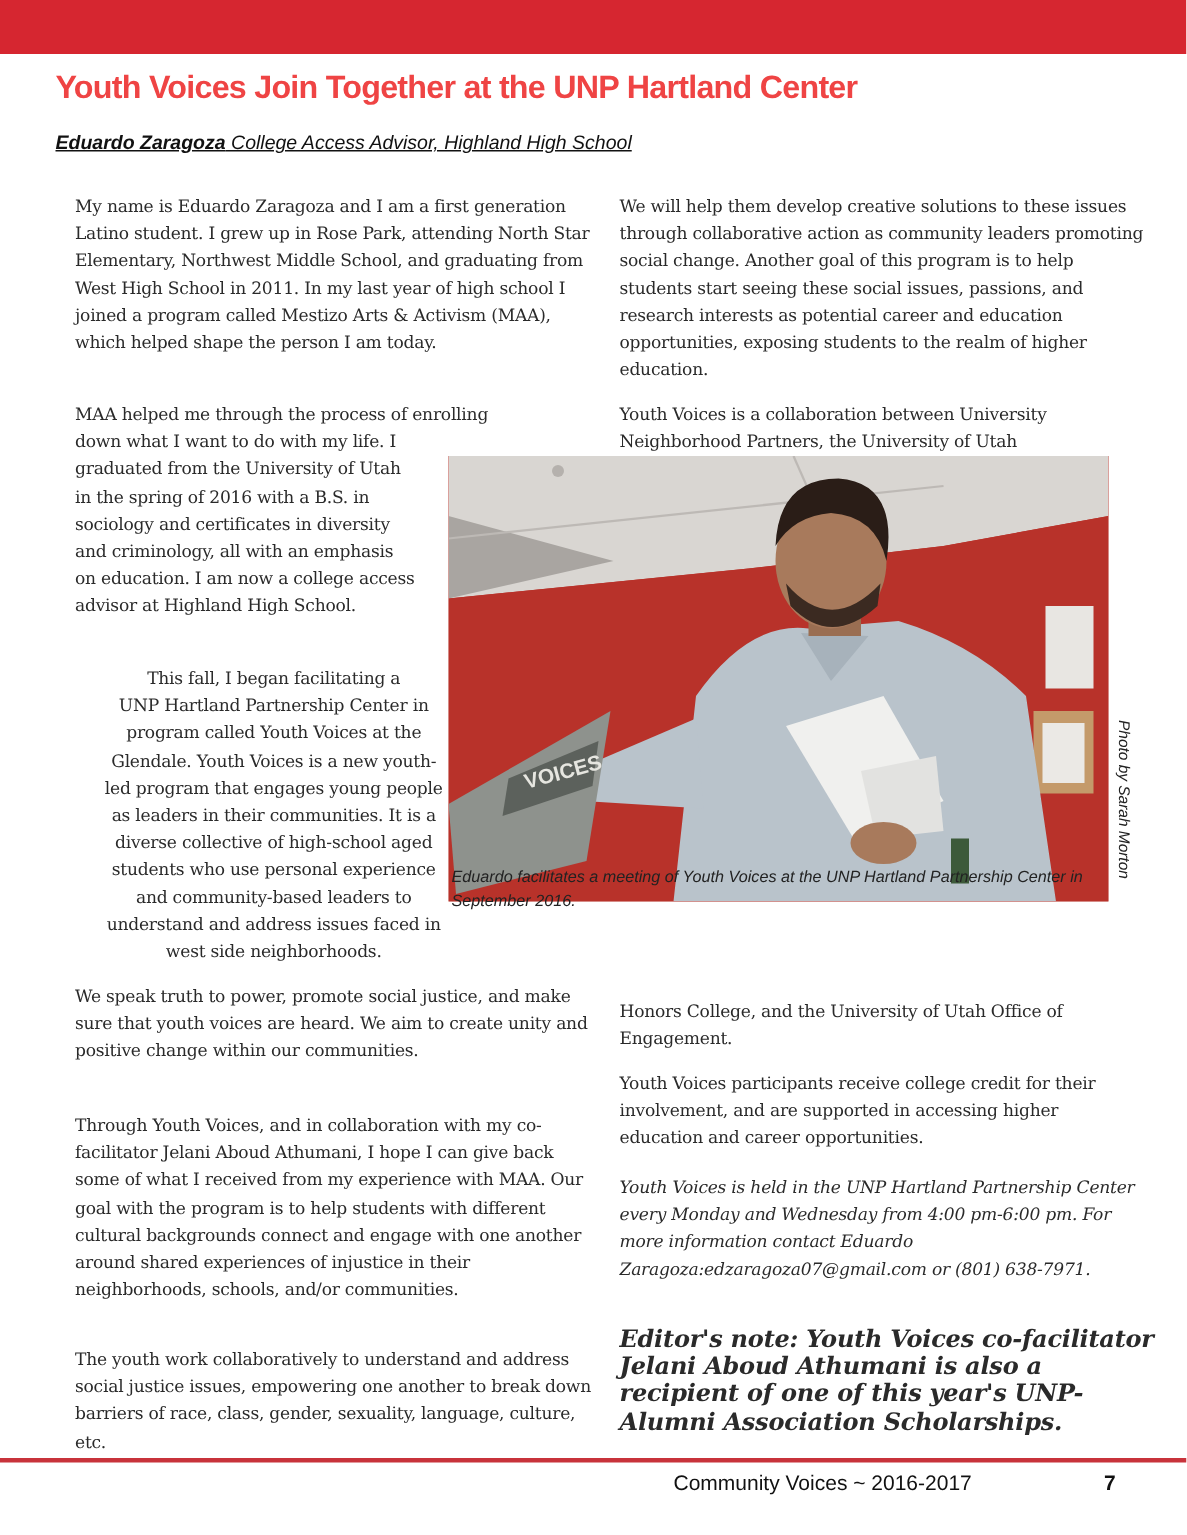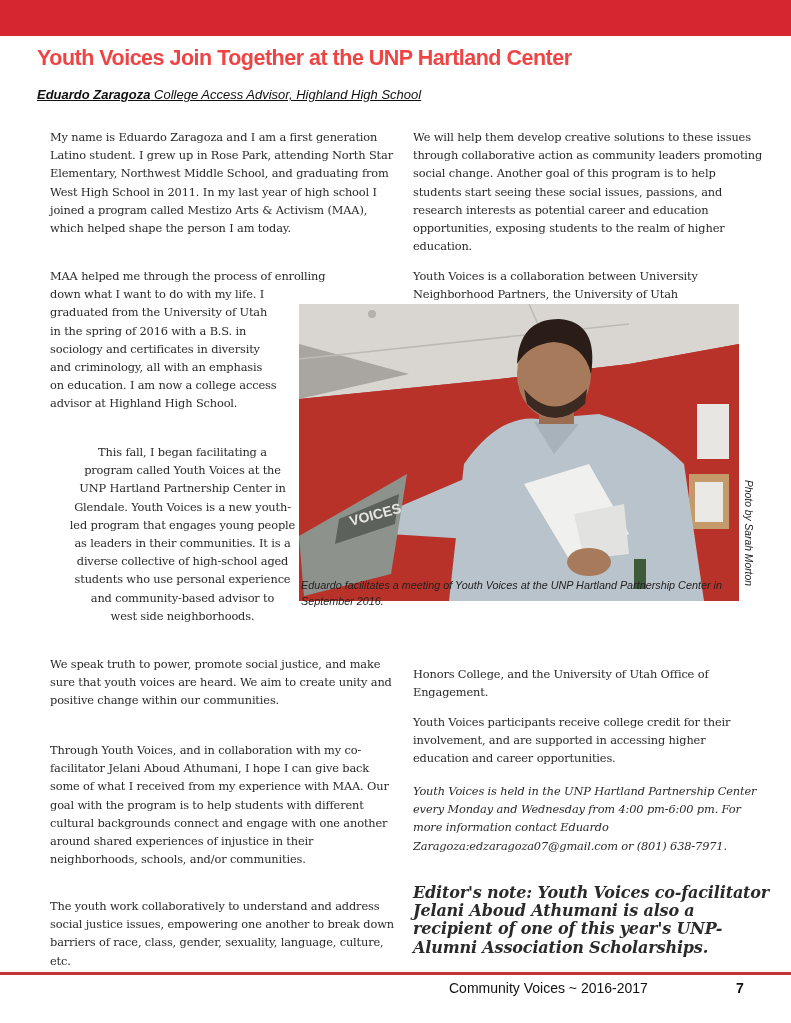--- a/index.html
+++ b/index.html
@@ -36,28 +36,29 @@
   <div>graduated from the University of Utah</div>
   <div>in the spring of 2016 with a B.S. in</div>
   <div>sociology and certificates in diversity</div>
   <div>and criminology, all with an emphasis</div>
   <div>on education. I am now a college access</div>
   <div>advisor at Highland High School.</div>
 </div>
 
 <div class="blk body-text" style="left:37px; top:430px; width:265px;text-align:center;">
   <div>This fall, I began facilitating a</div>
+  <div>UNP Hartland Partnership Center in</div>
   <div>program called Youth Voices at the</div>
-  <div>UNP Hartland Partnership Center in</div>
   <div>Glendale. Youth Voices is a new youth-</div>
   <div>led program that engages young people</div>
   <div>as leaders in their communities. It is a</div>
   <div>diverse collective of high-school aged</div>
   <div>students who use personal experience</div>
-  <div>and community-based advisor to</div>
+  <div>and community-based leaders to</div>
+  <div>understand and address issues faced in</div>
   <div>west side neighborhoods.</div>
 </div>
 
 <p class="blk body-text" style="left:37px; top:642px; width:350px;">We speak truth to power, promote social justice, and make sure that youth voices are heard. We aim to create unity and positive change within our communities.</p>
 <p class="blk body-text" style="left:37px; top:728px; width:350px;">Through Youth Voices, and in collaboration with my co-facilitator Jelani Aboud Athumani, I hope I can give back some of what I received from my experience with MAA. Our goal with the program is to help students with different cultural backgrounds connect and engage with one another around shared experiences of injustice in their neighborhoods, schools, and/or communities.</p>
 <p class="blk body-text" style="left:37px; top:884px; width:350px;">The youth work collaboratively to understand and address social justice issues, empowering one another to break down barriers of race, class, gender, sexuality, language, culture, etc.</p>
 
 <p class="blk body-text" style="left:400px; top:115px; width:350px;">We will help them develop creative solutions to these issues through collaborative action as community leaders promoting social change. Another goal of this program is to help students start seeing these social issues, passions, and research interests as potential career and education opportunities, exposing students to the realm of higher education.</p>
 <p class="blk body-text" style="left:400px; top:254px; width:350px;"> Youth Voices is a collaboration between University Neighborhood Partners, the University of Utah</p>
 

